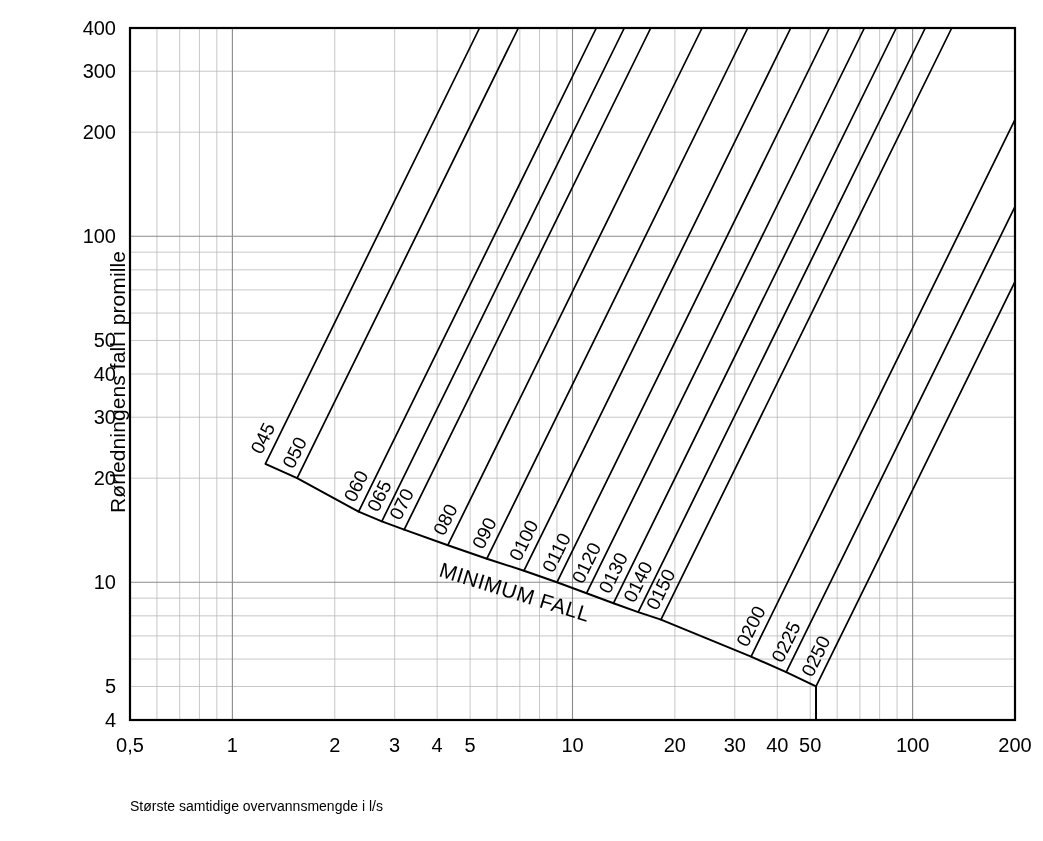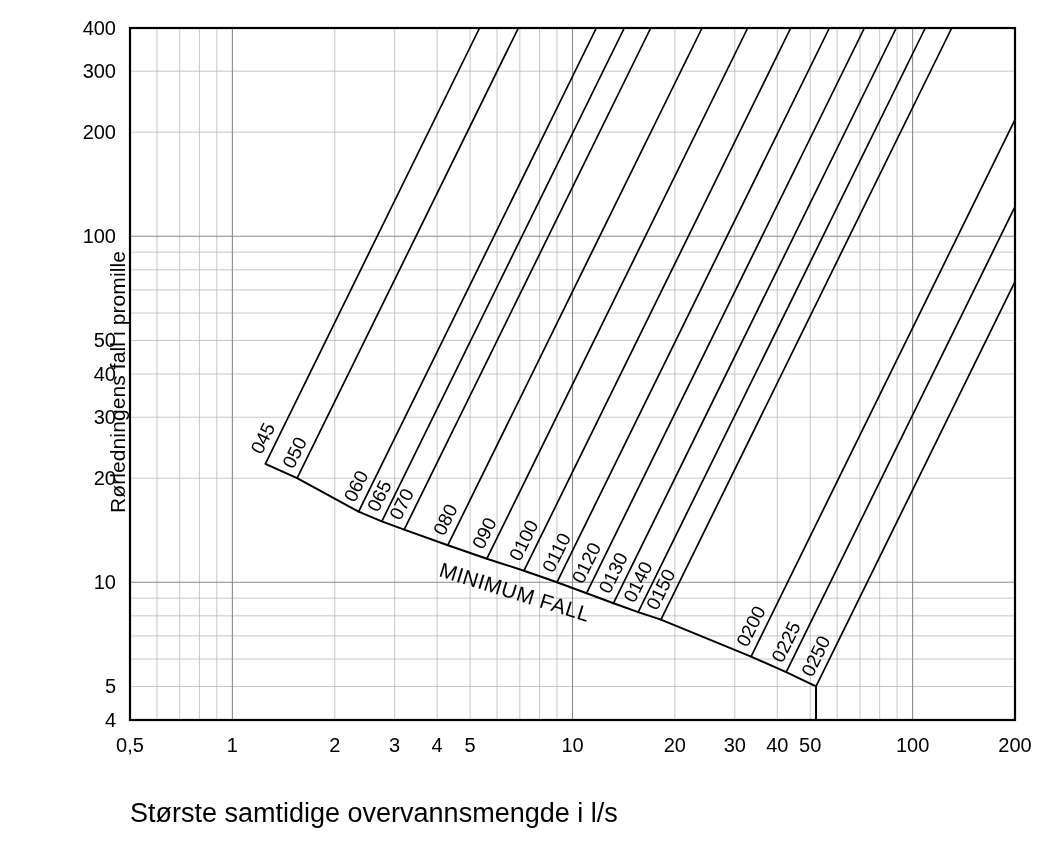--- a/index.html
+++ b/index.html
@@ -30,21 +30,21 @@
     transform: rotate(-90deg);
     transform-origin: center center;
     font-size: 21px;
     letter-spacing: 0.1px;
     white-space: nowrap;
   }
   .x-axis-title {
     position: absolute;
     left: 130px;
     top: 798px;
-    font-size: 27px;
+    font-size: 14px;
     white-space: nowrap;
   }
   .plot-svg {
     position: absolute;
     left: 0;
     top: 0;
   }
   .tick-label {
     font-family: "Liberation Sans", sans-serif;
     font-size: 20px;

